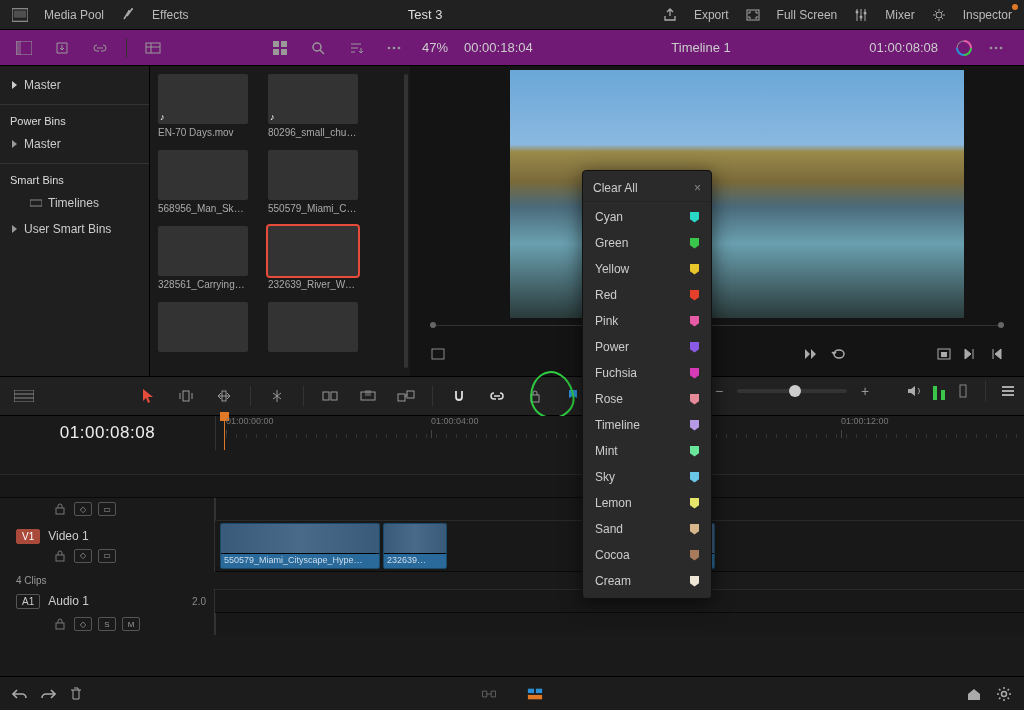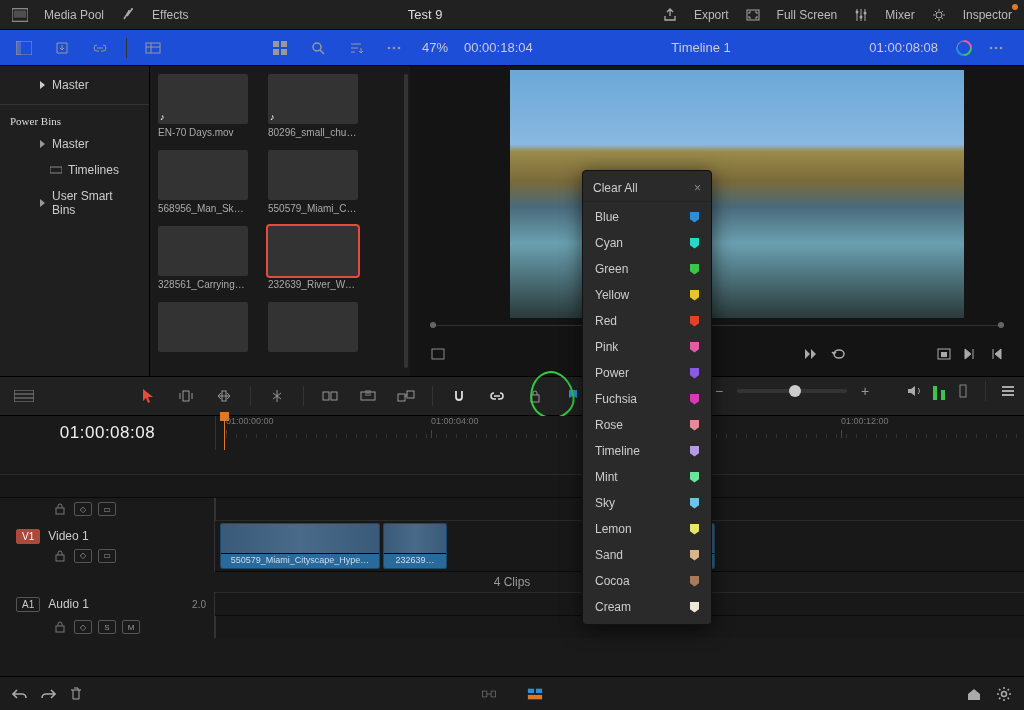--- a/index.html
+++ b/index.html
@@ -5,31 +5,31 @@
   * { margin:0; padding:0; box-sizing:border-box; font-family: -apple-system, Arial, sans-serif; user-select:none; }
   body { background:#1a1a1a; color:#ccc; width:1024px; height:710px; overflow:hidden; font-size:12px; }
   .row { display:flex; align-items:center; }
   .top { height:30px; background:#212121; border-bottom:1px solid #000; }
   .top .grp { display:flex; align-items:center; gap:16px; padding:0 12px; height:100%; }
   .top .title { flex:1; text-align:center; font-size:13px; color:#ddd; }
   .icn { display:inline-flex; align-items:center; justify-content:center; width:16px; height:16px; color:#aaa; }
   .lbl { color:#bbb; font-size:12px; }
   .dot { width:6px; height:6px; border-radius:50%; background:#e07826; position:absolute; top:4px; right:6px; }
   
-  .bar2 { height:36px; background:#1d4ed8; border-bottom:1px solid #000; }
+  .bar2 { height:36px; background:#701a75; border-bottom:1px solid #000; }
   .bar2 .left { display:flex; align-items:center; gap:6px; padding-left:8px; }
   .tbtn { width:32px; height:28px; display:flex; align-items:center; justify-content:center; color:#999; border-radius:3px; }
   .sep { width:1px; height:20px; background:#333; margin:0 4px; }
   .viewer-hdr { flex:1; display:flex; align-items:center; justify-content:space-between; padding:0 12px; }
   .vh-txt { font-size:13px; color:#ccc; }
   
   .main { display:flex; height:310px; }
   .side { width:150px; background:#1f1f1f; border-right:1px solid #000; padding:6px 0; }
-  .side .item { display:flex; align-items:center; gap:6px; padding:6px 10px; color:#ccc; font-size:12px;margin-left:28px; }
-  .side .hdr { padding:10px 10px 4px; font-size:11px; color:#ddd; border-top:1px solid #333; margin-top:6px;font-family:Liberation Serif, serif; }
+  .side .item { display:flex; align-items:center; gap:6px; padding:6px 10px; color:#ccc; font-size:12px; }
+  .side .hdr { padding:10px 10px 4px; font-size:11px; color:#ddd; border-top:1px solid #333; margin-top:6px; }
   .pool { width:260px; background:#1a1a1a; padding:8px; overflow:hidden; position:relative; }
   .thumbs { display:flex; flex-wrap:wrap; gap:12px 20px; }
   .thumb { width:90px; }
   .thumb .img { width:90px; height:50px; border-radius:2px; background:#333; position:relative; overflow:hidden; }
   .thumb .cap { font-size:10px; color:#aaa; margin-top:3px; white-space:nowrap; overflow:hidden; text-overflow:ellipsis; }
   .thumb.sel .img { outline:2px solid #e64b3c; }
   .aud-badge { position:absolute; left:2px; bottom:2px; font-size:9px; color:#fff; }
   .viewer { flex:1; background:#141414; display:flex; flex-direction:column; }
   .vimg { flex:1; margin:4px 60px 0 100px; background:#222; position:relative; overflow:hidden; }
   .vplay { height:44px; display:flex; align-items:center; justify-content:center; gap:12px; position:relative; }
@@ -45,34 +45,34 @@
   .circ { position:absolute; left:530px; top:-6px; width:44px; height:48px; border:2px solid #2ecc40; border-radius:50% 50% 50% 50% / 55% 60% 40% 45%; transform:rotate(-8deg); pointer-events:none; }
   
   .tl { background:#1a1a1a; height:250px; display:flex; flex-direction:column; position:relative; }
   .tl-ruler { height:34px; display:flex; }
   .tl-ruler .tc { width:215px; display:flex; align-items:center; justify-content:center; font-size:17px; color:#eee; font-weight:500; letter-spacing:0.5px; }
   .tl-ruler .ticks { flex:1; position:relative; border-left:1px solid #333; }
   .tick { position:absolute; top:0; font-size:9px; color:#777; }
   .tick::before { content:""; position:absolute; left:0; top:14px; width:1px; height:8px; background:#444; }
   .sm-tick { position:absolute; top:18px; width:1px; height:4px; background:#333; }
   .track { display:flex; height:24px; align-items:center; }
-  .track.tall { height:52px;text-align:center; }
+  .track.tall { height:52px; }
   .tr-hdr { width:215px; display:flex; align-items:center; gap:8px; padding-left:16px; border-right:1px solid #333; height:100%; }
   .tr-tag { border:1px solid #555; padding:1px 5px; font-size:10px; border-radius:2px; color:#ccc; }
   .tr-tag.on { background:#aa4a3a; border-color:#aa4a3a; color:#fff; }
   .tr-body { flex:1; position:relative; height:100%; background:#181818; border-top:1px solid #2a2a2a; border-bottom:1px solid #0a0a0a; }
   .tr-icons { width:215px; display:flex; gap:6px; align-items:center; padding-left:52px; height:22px; border-right:1px solid #333; }
   .mini { width:18px; height:14px; border:1px solid #555; border-radius:2px; display:flex; align-items:center; justify-content:center; font-size:8px; color:#999; }
   .clip { position:absolute; top:2px; bottom:2px; border-radius:2px; overflow:hidden; border:1px solid #1a4a6a; }
   .clip .top { height:calc(100% - 14px); background:linear-gradient(90deg,#3a5a7a,#4a6a8a,#3a5a7a); }
   .clip .bot { height:14px; background:#2a6a9a; color:#cde; font-size:9px; padding:1px 3px; white-space:nowrap; overflow:hidden; }
   .clip.br .top { background:linear-gradient(90deg,#7a5a3a,#9a7a4a,#7a5a3a); }
   .playhead { position:absolute; top:0; bottom:0; width:1px; background:#e07826; left:8px; }
   .playhead::before { content:""; position:absolute; top:-4px; left:-4px; width:9px; height:9px; background:#e07826; }
-  .clips-count { padding:3px 16px; font-size:12px; color:#999;text-align:center; }
+  .clips-count { padding:3px 16px; font-size:10px; color:#999; }
   
   .rtools { position:absolute; right:8px; top:4px; display:flex; align-items:center; gap:10px; }
   .slider { width:110px; height:4px; background:#333; border-radius:2px; position:relative; }
   .slider .knob { position:absolute; top:-4px; width:12px; height:12px; background:#ccc; border-radius:50%; }
   
   .bottom { position:absolute; bottom:0; left:0; right:0; height:34px; background:#1c1c1c; border-top:1px solid #000; display:flex; align-items:center; padding:0 12px; gap:12px; }
   .bottom .mid { position:absolute; left:50%; transform:translateX(-50%); display:flex; gap:30px; }
   .bottom .rgt { margin-left:auto; display:flex; gap:14px; }
   
   .menu { position:absolute; left:582px; top:170px; width:130px; background:#2a2a2a; border:1px solid #111; border-radius:4px; box-shadow:0 4px 20px rgba(0,0,0,0.6); z-index:50; padding:4px 0; }
@@ -104,21 +104,21 @@
     <span class="lbl">Media Pool</span>
     <span class="icn">
         <svg width="14" height="14" viewBox="0 0 14 14">
           <path d="M3 11 L8 3 M6 8 L11 1" stroke="#aaa" stroke-width="1.5" fill="none"></path>
           <circle cx="11" cy="1" r="1" fill="#aaa"></circle>
           <circle cx="8" cy="3" r="1" fill="#aaa"></circle>
         </svg>
       </span>
     <span class="lbl">Effects</span>
   </div>
-  <div class="title">Test 9</div>
+  <div class="title">Test 3</div>
   <div class="grp">
     <span class="icn">
         <svg width="14" height="14" viewBox="0 0 14 14">
           <path d="M2 8v4h10V8 M7 1v7 M4 4l3-3 3 3" stroke="#aaa" fill="none" stroke-width="1.3"></path>
         </svg>
       </span>
     <span class="lbl">Export</span>
     <span class="icn">
         <svg width="14" height="12" viewBox="0 0 14 12">
           <rect x="1" y="1" width="12" height="10" fill="none" stroke="#aaa"></rect>
@@ -232,21 +232,22 @@
         </svg>
         <span>Master</span>
       </div>
     <div class="hdr">Power Bins</div>
     <div class="item">
         <svg width="8" height="10" viewBox="0 0 8 10">
           <path d="M2 1l5 4-5 4z" fill="#999"></path>
         </svg>
         <span>Master</span>
       </div>
-    <div class="item" style="padding-left:22px">
+    <div class="hdr">Smart Bins</div>
+    <div class="item" style="padding-left:30px">
         <svg width="12" height="10" viewBox="0 0 12 10">
           <rect x="0" y="2" width="12" height="6" fill="none" stroke="#888"></rect>
         </svg>
         <span>Timelines</span>
       </div>
     <div class="item">
         <svg width="8" height="10" viewBox="0 0 8 10">
           <path d="M2 1l5 4-5 4z" fill="#999"></path>
         </svg>
         <span>User Smart Bins</span>
@@ -672,24 +673,20 @@
   </div>
 </div>
 
 <div class="menu">
   <div class="hd">
     <span>Clear All</span>
     <span style="color:#888">×</span>
   </div>
   <div id="menu-items">
       <div class="mi">
-        <span>Blue</span>
-        <span class="sw" style="background:#2a8fd6"></span>
-      </div>
-      <div class="mi">
         <span>Cyan</span>
         <span class="sw" style="background:#2ad6c6"></span>
       </div>
       <div class="mi">
         <span>Green</span>
         <span class="sw" style="background:#3ac64a"></span>
       </div>
       <div class="mi">
         <span>Yellow</span>
         <span class="sw" style="background:#e6c62a"></span>

